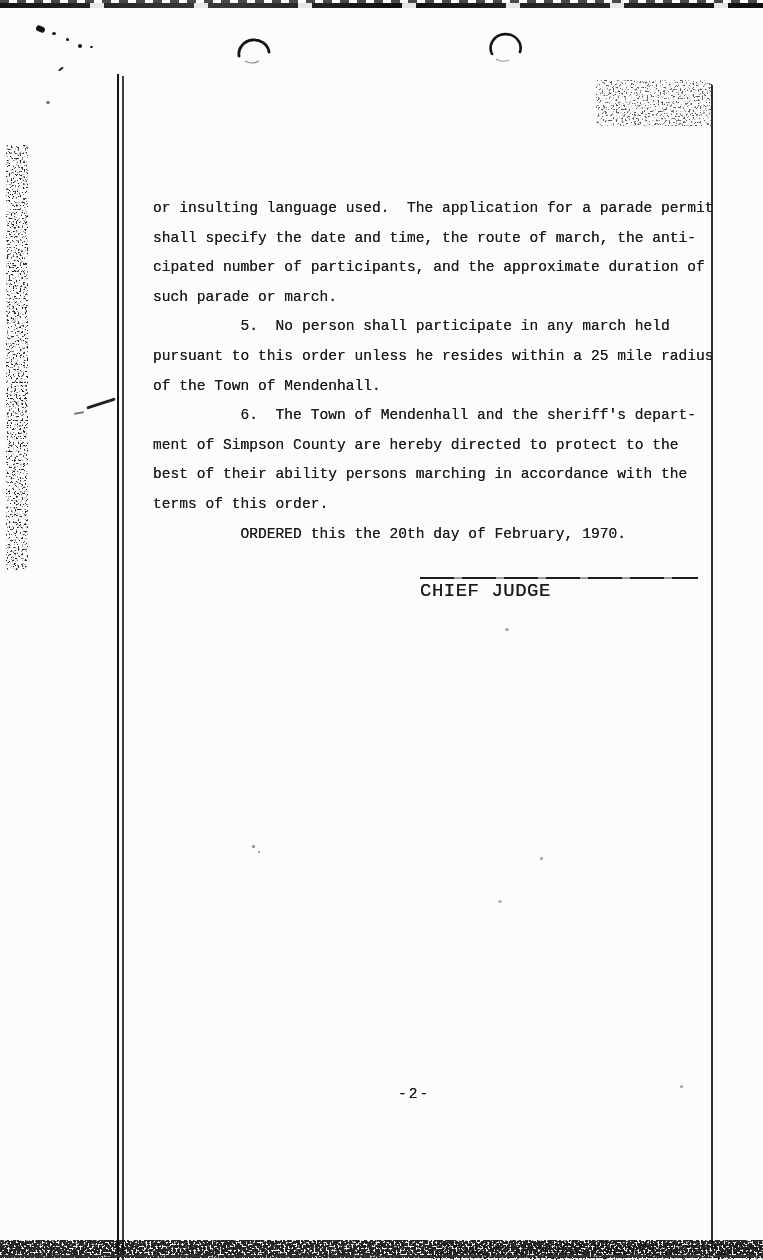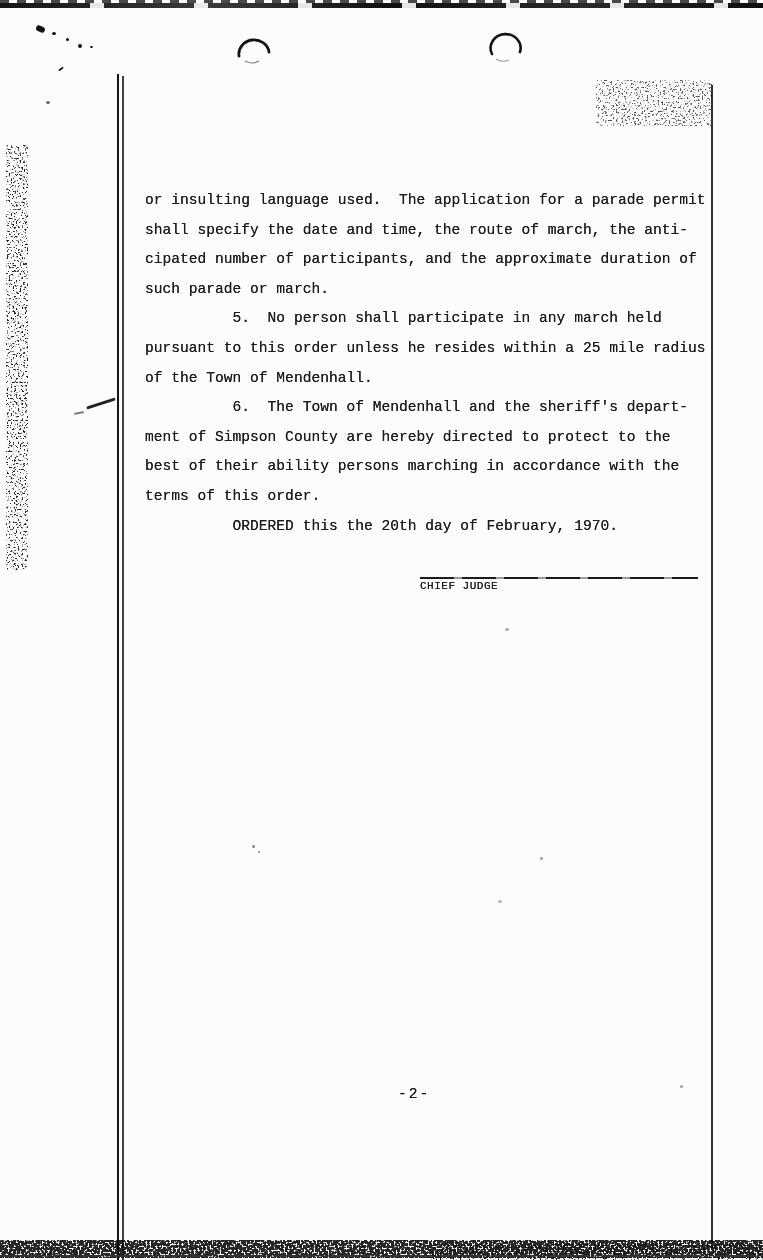--- a/index.html
+++ b/index.html
@@ -62,33 +62,33 @@
   }
   .dot-a{left:252px;top:845px;width:3px;height:3px;opacity:.5;}
   .dot-b{left:258px;top:851px;width:2px;height:2px;opacity:.5;}
   .dot-c{left:540px;top:857px;width:3px;height:3px;opacity:.4;}
   .dot-d{left:505px;top:628px;width:4px;height:3px;opacity:.35;}
   .dot-e{left:498px;top:900px;width:4px;height:3px;opacity:.3;}
   .dot-f{left:680px;top:1085px;width:3px;height:3px;opacity:.4;}
   .noise-svg{position:absolute;left:0;top:0;width:763px;height:1260px;}
   
   .body-text{
-    position:absolute;left:137px;top:178px;margin:8px;
+    position:absolute;left:137px;top:178px;margin:16px;
     font-family:"Liberation Mono", monospace;
     font-size:14.6px;line-height:29.6px;
     white-space:pre;color:#1b1b1b;
     text-shadow:0 0 .5px rgba(20,20,20,.85);
   }
   .signature-block{position:absolute;left:420px;top:577px;width:278px;}
   .sig-line{
     height:2px;width:278px;
     background:repeating-linear-gradient(90deg,#1c1c1c 0 34px,rgba(40,40,40,.45) 34px 42px);
   }
   .sig-label{
-    margin-top:1px;font-size:11px;letter-spacing:.5px;
+    margin-top:1px;font-size:19px;letter-spacing:.5px;
     text-shadow:0 0 .5px rgba(20,20,20,.85);
   }
   .page-number{
     position:absolute;left:398px;top:1086px;
     font-size:14.6px;letter-spacing:2px;
     text-shadow:0 0 .6px rgba(20,20,20,.9);
   }
 </style>
 </head>
 <body>

